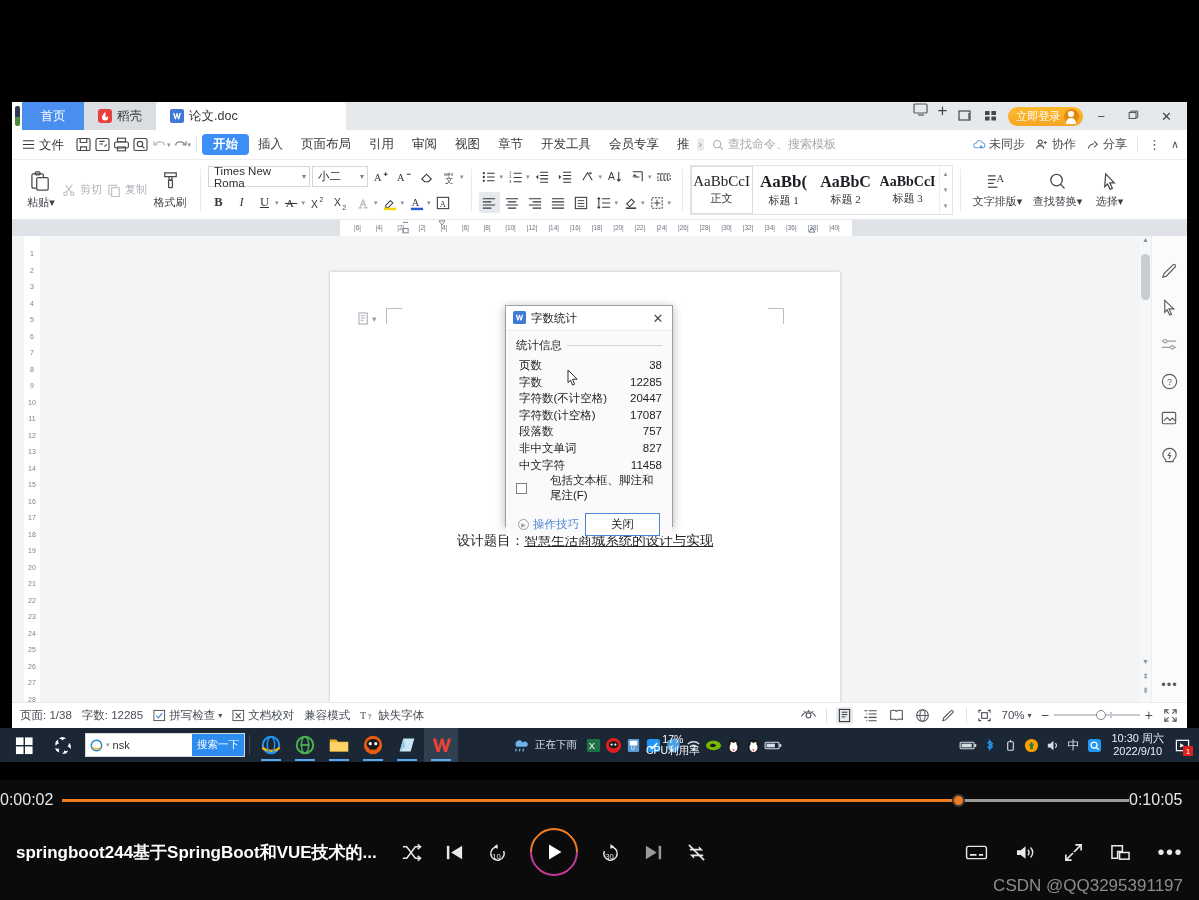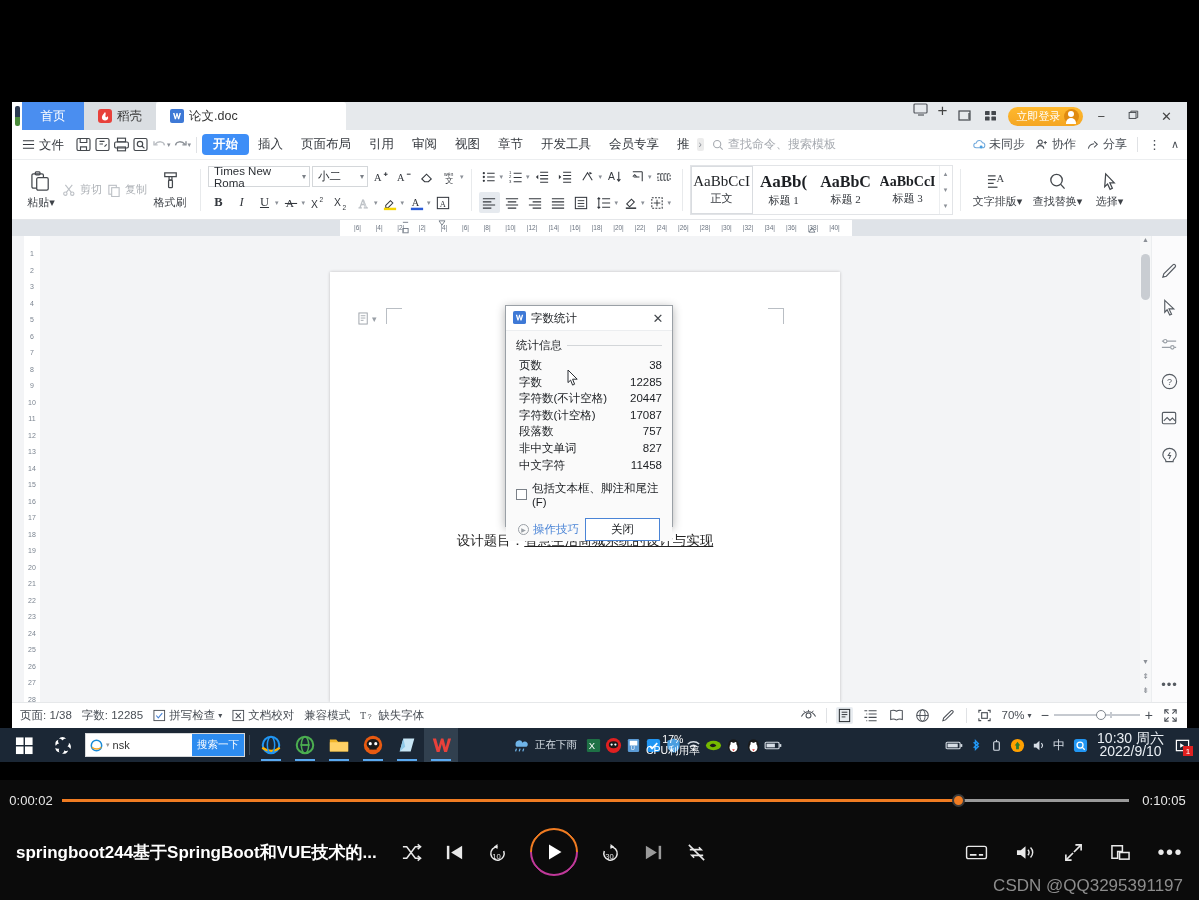--- a/index.html
+++ b/index.html
@@ -190,21 +190,21 @@
     padding: 0 4px 0 7px; border-bottom: 1px solid #eceef0;
   }
   .wc-title .t { font-size: 11.5px; color: #1c1f23; }
   .wc-x { margin-left: auto; font-size: 13px; color: #44484d; width: 20px; text-align: center; }
   .wc-body { padding: 7px 10px 0 10px; background: #fafafa; }
   .wc-legend { display: flex; align-items: center; gap: 5px; font-size: 11.5px; color: #1c1f23; }
   .wc-legend .line { flex: 1; height: 1px; background: #d3d6d9; }
   .wc-rows { margin-top: 4px; }
   .wc-row { display: flex; justify-content: space-between; font-size: 11.5px; line-height: 16.6px; padding-left: 3px; }
   .wc-row .v { font-variant-numeric: tabular-nums; }
-  .wc-check { display: flex; align-items: center; gap: 5px; margin-top: 8px; font-size: 11.5px; }
+  .wc-check { display: flex; align-items: center; gap: 23px; font-size: 11.5px; }
   .cbx { width: 11px; height: 11px; border: 1px solid #7b8188; background: #fff; flex:none;}
   .wc-foot { display: flex; align-items: center; margin-top: 10px; padding: 0 2px; }
   .wc-tip { display: flex; align-items: center; gap: 4px; color: #4a84d6; font-size: 11.5px; }
   .wc-tip .circ{ width:11px;height:11px;border:1px solid #9aa0a6;border-radius:50%;display:flex;align-items:center;justify-content:center;color:#9aa0a6;font-size:6px;}
   .wc-close-btn {
     margin-left: auto; width: 75px; height: 23px; border: 1.4px solid #4a84d6; background: #fff;
     display: flex; align-items: center; justify-content: center; font-size: 11.5px; color: #1c1f23;
   }
   .cursor-arrow{ position:absolute; left:567px; top:369px; z-index:60; }
 
@@ -221,32 +221,32 @@
     width: 160px; height: 24px; background: #fff; display: flex; align-items: center;
     margin-left: 6px; font-size: 11px; color: #333; border:1px solid #d6d8da;
   }
   .searchbox .sq { width: 20px; display:flex;align-items:center;justify-content:center; }
   .searchbox .txt { flex: 1; padding-left:3px; }
   .searchbox .go { width: 52px; height: 22px; background: #2d8cf0; color: #fff; font-size: 10.5px;
                    display: flex; align-items: center; justify-content: center; }
   .tb-divider{ width:1px; height:20px; background:#3b4a5a; margin:0 4px;}
   .tray { margin-left: auto; display: flex; align-items: center; gap: 1px; padding-right: 3px; }
   .tray-ico { width: 20px; height: 24px; display: flex; align-items: center; justify-content: center; color: #d6dde5; font-size: 12px;}
-  .clock { color: #eaeff4; font-size: 14px; line-height: 13px; text-align: center; padding: 0 6px; }
+  .clock { color: #eaeff4; font-size: 11px; line-height: 13px; text-align: center; padding: 0 6px; }
   .notif { width: 22px; height: 24px; display: flex; align-items:center; justify-content:center; position:relative; }
   .notif-badge{ position:absolute; right:0px; bottom:1px; background:#e02020; color:#fff; font-size:8px;
                 width:10px;height:10px; display:flex;align-items:center;justify-content:center;}
   .weather { display: flex; align-items: center; gap: 3px; color: #dbe3ea; font-size: 10.5px; position:relative; }
   .cpu-overlay { position: absolute; left: 646px; top: 734px; color: #fff; font-size: 10.5px;
                  text-align:center; line-height:11px; z-index: 5; pointer-events:none; }
 
   
   #player { position: absolute; left: 0; top: 780px; width: 1199px; height: 120px; background: #0b0b0b; }
   .pbar-row { position: absolute; left: 0; top: 12px; width: 1199px; height: 16px; display: flex; align-items: center; }
-  .ptime { color: #e7e7e7; font-size: 13px; width: 62px; text-align: center; flex:none;}
+  .ptime { color: #e7e7e7; font-size: 16px; width: 62px; text-align: left; flex:none;}
   .ptime.r { width: 70px; }
   .ptrack { position: relative; flex: 1; height: 3px; background: #9a9a9a; }
   .pfill { position: absolute; left: 0; top: 0; height: 3px; background: #f07c22; }
   .pknob { position: absolute; top: -5px; width: 13px; height: 13px; border-radius: 50%; background: #f07c22; border: 2px solid #3a3a3a;}
   .pctrl { position: absolute; left: 0; top: 40px; width: 1199px; height: 64px; display: flex; align-items: center; padding: 0 16px; }
   .ptitle { color: #fff; font-size: 17px; font-weight: bold; white-space: nowrap; }
   .pbtns { display: flex; align-items: center; gap: 22px; margin-left: 24px; }
   .pbtn { color: #e9e9e9; display:flex;align-items:center;justify-content:center; }
   .playbtn { width: 48px; height: 48px; border-radius: 50%; border: 2.5px solid;
              border-color: #f07c22 #f07c22 #c0399a #c0399a;

